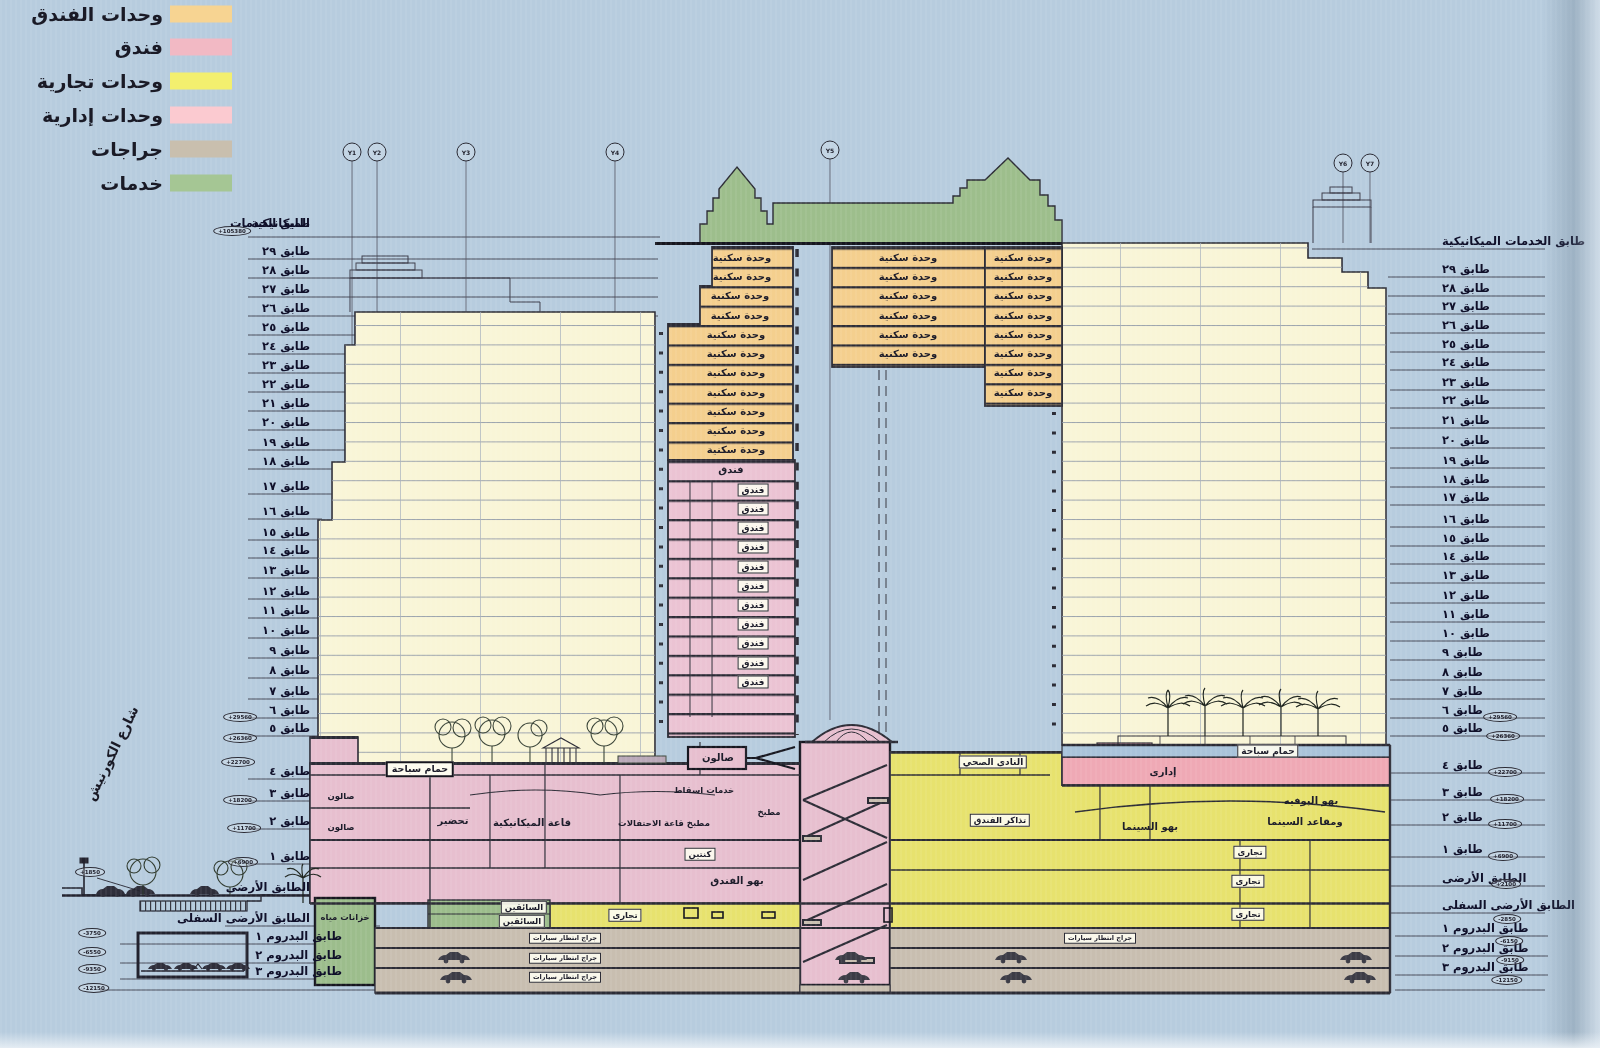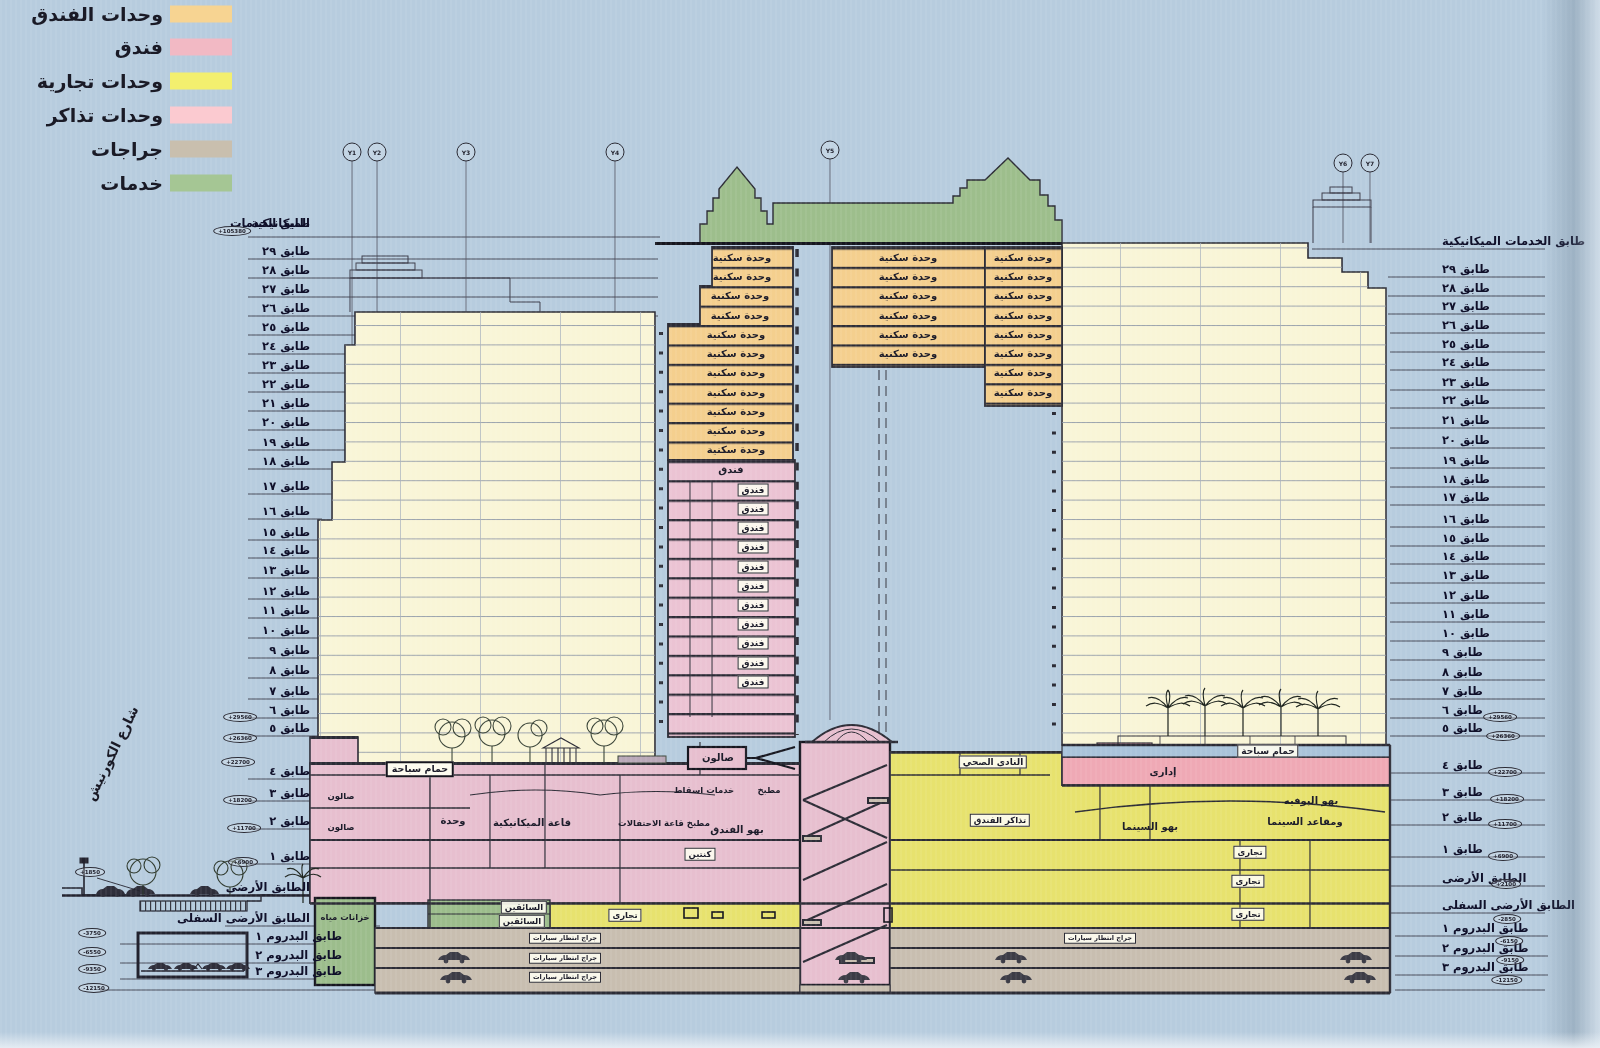--- a/index.html
+++ b/index.html
@@ -468,21 +468,21 @@
   </g>
 </svg>
 
 <div>
   <div class="legend-text" style="top:14px">وحدات الفندق</div>
   <div class="legend-swatch" style="top:14px;background:#f7d492"></div>
   <div class="legend-text" style="top:47px">فندق</div>
   <div class="legend-swatch" style="top:47px;background:#f2b9c4"></div>
   <div class="legend-text" style="top:81px">وحدات تجارية</div>
   <div class="legend-swatch" style="top:81px;background:#f3ef6e"></div>
-  <div class="legend-text" style="top:115px">وحدات تذاكر</div>
+  <div class="legend-text" style="top:115px">وحدات إدارية</div>
   <div class="legend-swatch" style="top:115px;background:#fbcad0"></div>
   <div class="legend-text" style="top:149px">جراجات</div>
   <div class="legend-swatch" style="top:149px;background:#c9bfae"></div>
   <div class="legend-text" style="top:183px">خدمات</div>
   <div class="legend-swatch" style="top:183px;background:#a5c694"></div>
 </div>
 
 <div class="ycir" style="left:352px;top:152px">
       <span>Y1</span>
     </div>
@@ -642,27 +642,27 @@
 <div class="lbl bx" style="left:753px;top:605px">فندق</div>
 <div class="lbl bx" style="left:753px;top:624px">فندق</div>
 <div class="lbl bx" style="left:753px;top:643px">فندق</div>
 <div class="lbl bx" style="left:753px;top:663px">فندق</div>
 <div class="lbl bx" style="left:753px;top:682px">فندق</div>
 
 <div class="lbl" style="left:718px;top:758px">صالون</div>
 <div class="lbl bxd" style="left:420px;top:769px">حمام سباحة</div>
 <div class="lbl sm" style="left:341px;top:796px">صالون</div>
 <div class="lbl sm" style="left:341px;top:827px">صالون</div>
-<div class="lbl" style="left:453px;top:821px">وحدة</div>
+<div class="lbl" style="left:453px;top:821px">تحضير</div>
 <div class="lbl" style="left:532px;top:823px">قاعة الميكانيكية</div>
 <div class="lbl sm" style="left:704px;top:790px">خدمات اسقاط</div>
-<div class="lbl sm" style="left:769px;top:790px">مطبخ</div>
+<div class="lbl sm" style="left:769px;top:812px">مطبخ</div>
 <div class="lbl sm" style="left:664px;top:823px">مطبخ قاعة الاحتفالات</div>
 <div class="lbl bx sm" style="left:700px;top:854px">كنتين</div>
-<div class="lbl" style="left:737px;top:830px">بهو الفندق</div>
+<div class="lbl" style="left:737px;top:881px">بهو الفندق</div>
 <div class="lbl bx" style="left:993px;top:762px">النادى الصحي</div>
 <div class="lbl" style="left:1163px;top:772px">إدارى</div>
 <div class="lbl bx sm" style="left:1000px;top:820px">تذاكر الفندق</div>
 <div class="lbl" style="left:1150px;top:827px">بهو السينما</div>
 <div class="lbl" style="left:1311px;top:801px">بهو البوفيه</div>
 <div class="lbl" style="left:1305px;top:822px">ومقاعد السينما</div>
 <div class="lbl bx" style="left:1268px;top:751px">حمام سباحة</div>
 <div class="lbl bx sm" style="left:1250px;top:852px">تجارى</div>
 <div class="lbl bx sm" style="left:1248px;top:881px">تجارى</div>
 <div class="lbl bx sm" style="left:1248px;top:914px">تجارى</div>

